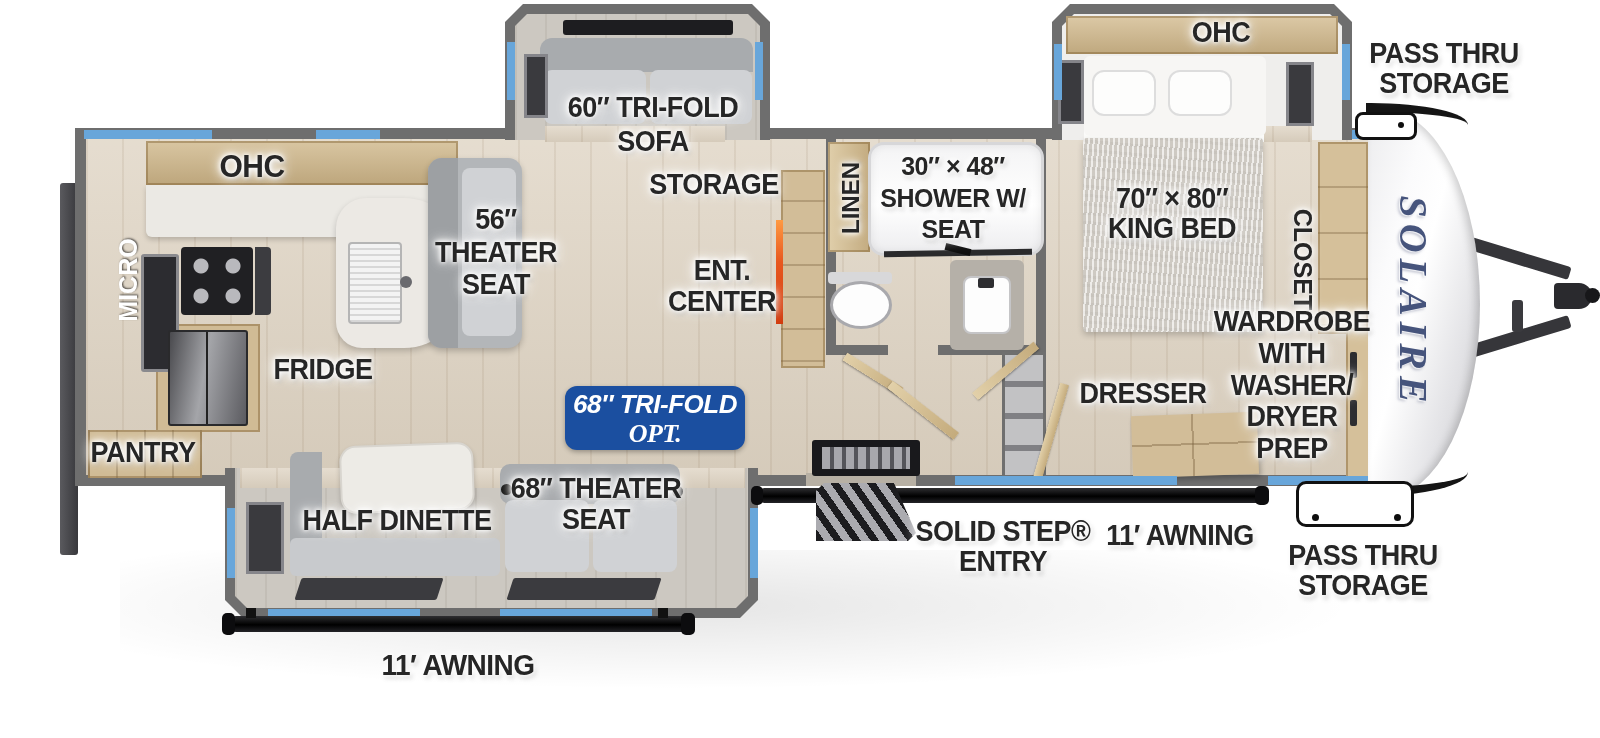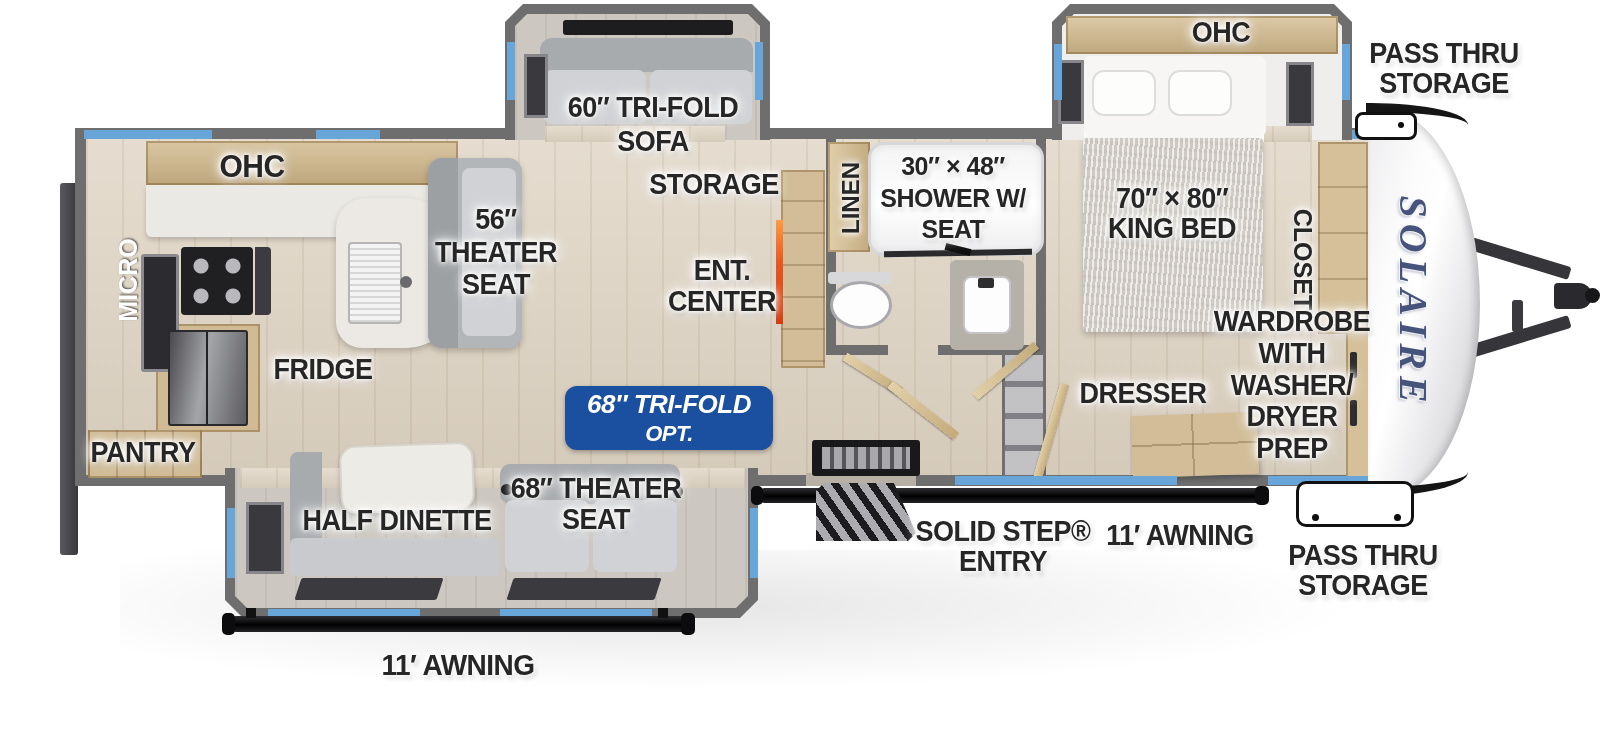--- a/index.html
+++ b/index.html
@@ -175,23 +175,23 @@
               letter-spacing:6px;color:#46547c;text-shadow:1px 1px 1px rgba(255,255,255,.8),2px 2px 3px rgba(60,70,110,.35);">
     <span>SOLAIRE</span>
   </div>
 
   <div class="a" style="left:1355px;top:112px;width:62px;height:28px;background:#fff;border:3px solid #111;box-sizing:border-box;border-radius:8px;z-index:12;"></div>
   <div class="a dot" style="left:1398px;top:122px;width:6px;height:6px;z-index:13;"></div>
   <div class="a" style="left:1296px;top:481px;width:118px;height:46px;background:#fff;border:3px solid #111;box-sizing:border-box;border-radius:10px;z-index:12;"></div>
   <div class="a dot" style="left:1312px;top:514px;width:7px;height:7px;z-index:13;"></div>
   <div class="a dot" style="left:1394px;top:514px;width:7px;height:7px;z-index:13;"></div>
 
-  <div class="a" style="left:565px;top:386px;width:208px;height:64px;background:#1b4fa0;border-radius:12px;z-index:20;box-shadow:0 2px 5px rgba(0,0,0,.3);padding-top:4px;box-sizing:border-box;">
+  <div class="a" style="left:565px;top:386px;width:180px;height:64px;background:#1b4fa0;border-radius:12px;z-index:20;box-shadow:0 2px 5px rgba(0,0,0,.3);padding-top:4px;box-sizing:border-box;">
     <div class="badge-line" style="font-size:26px;">68″ TRI-FOLD</div>
-    <div class="badge-line" style="font-size:22px;">OPT.</div>
+    <div class="badge-line" style="font-size:26px;font-family:Liberation Serif, serif;">OPT.</div>
   </div>
 
   <div class="lbl" style="left:252px;top:150px;font-size:30px;">OHC</div>
   <div class="vlbl" style="left:62px;top:267px;width:130px;height:26px;transform:rotate(-90deg);font-size:25px;color:#fff;text-shadow:1px 1px 2px rgba(0,0,0,.6);">MICRO</div>
   <div class="lbl" style="left:323px;top:355px;font-size:27px;">FRIDGE</div>
   <div class="lbl" style="left:143px;top:438px;font-size:27px;">PANTRY</div>
 
   <div class="lbl" style="left:496px;top:206px;font-size:27px;line-height:31px;">
     <div>56″</div>
     <div>THEATER</div>

